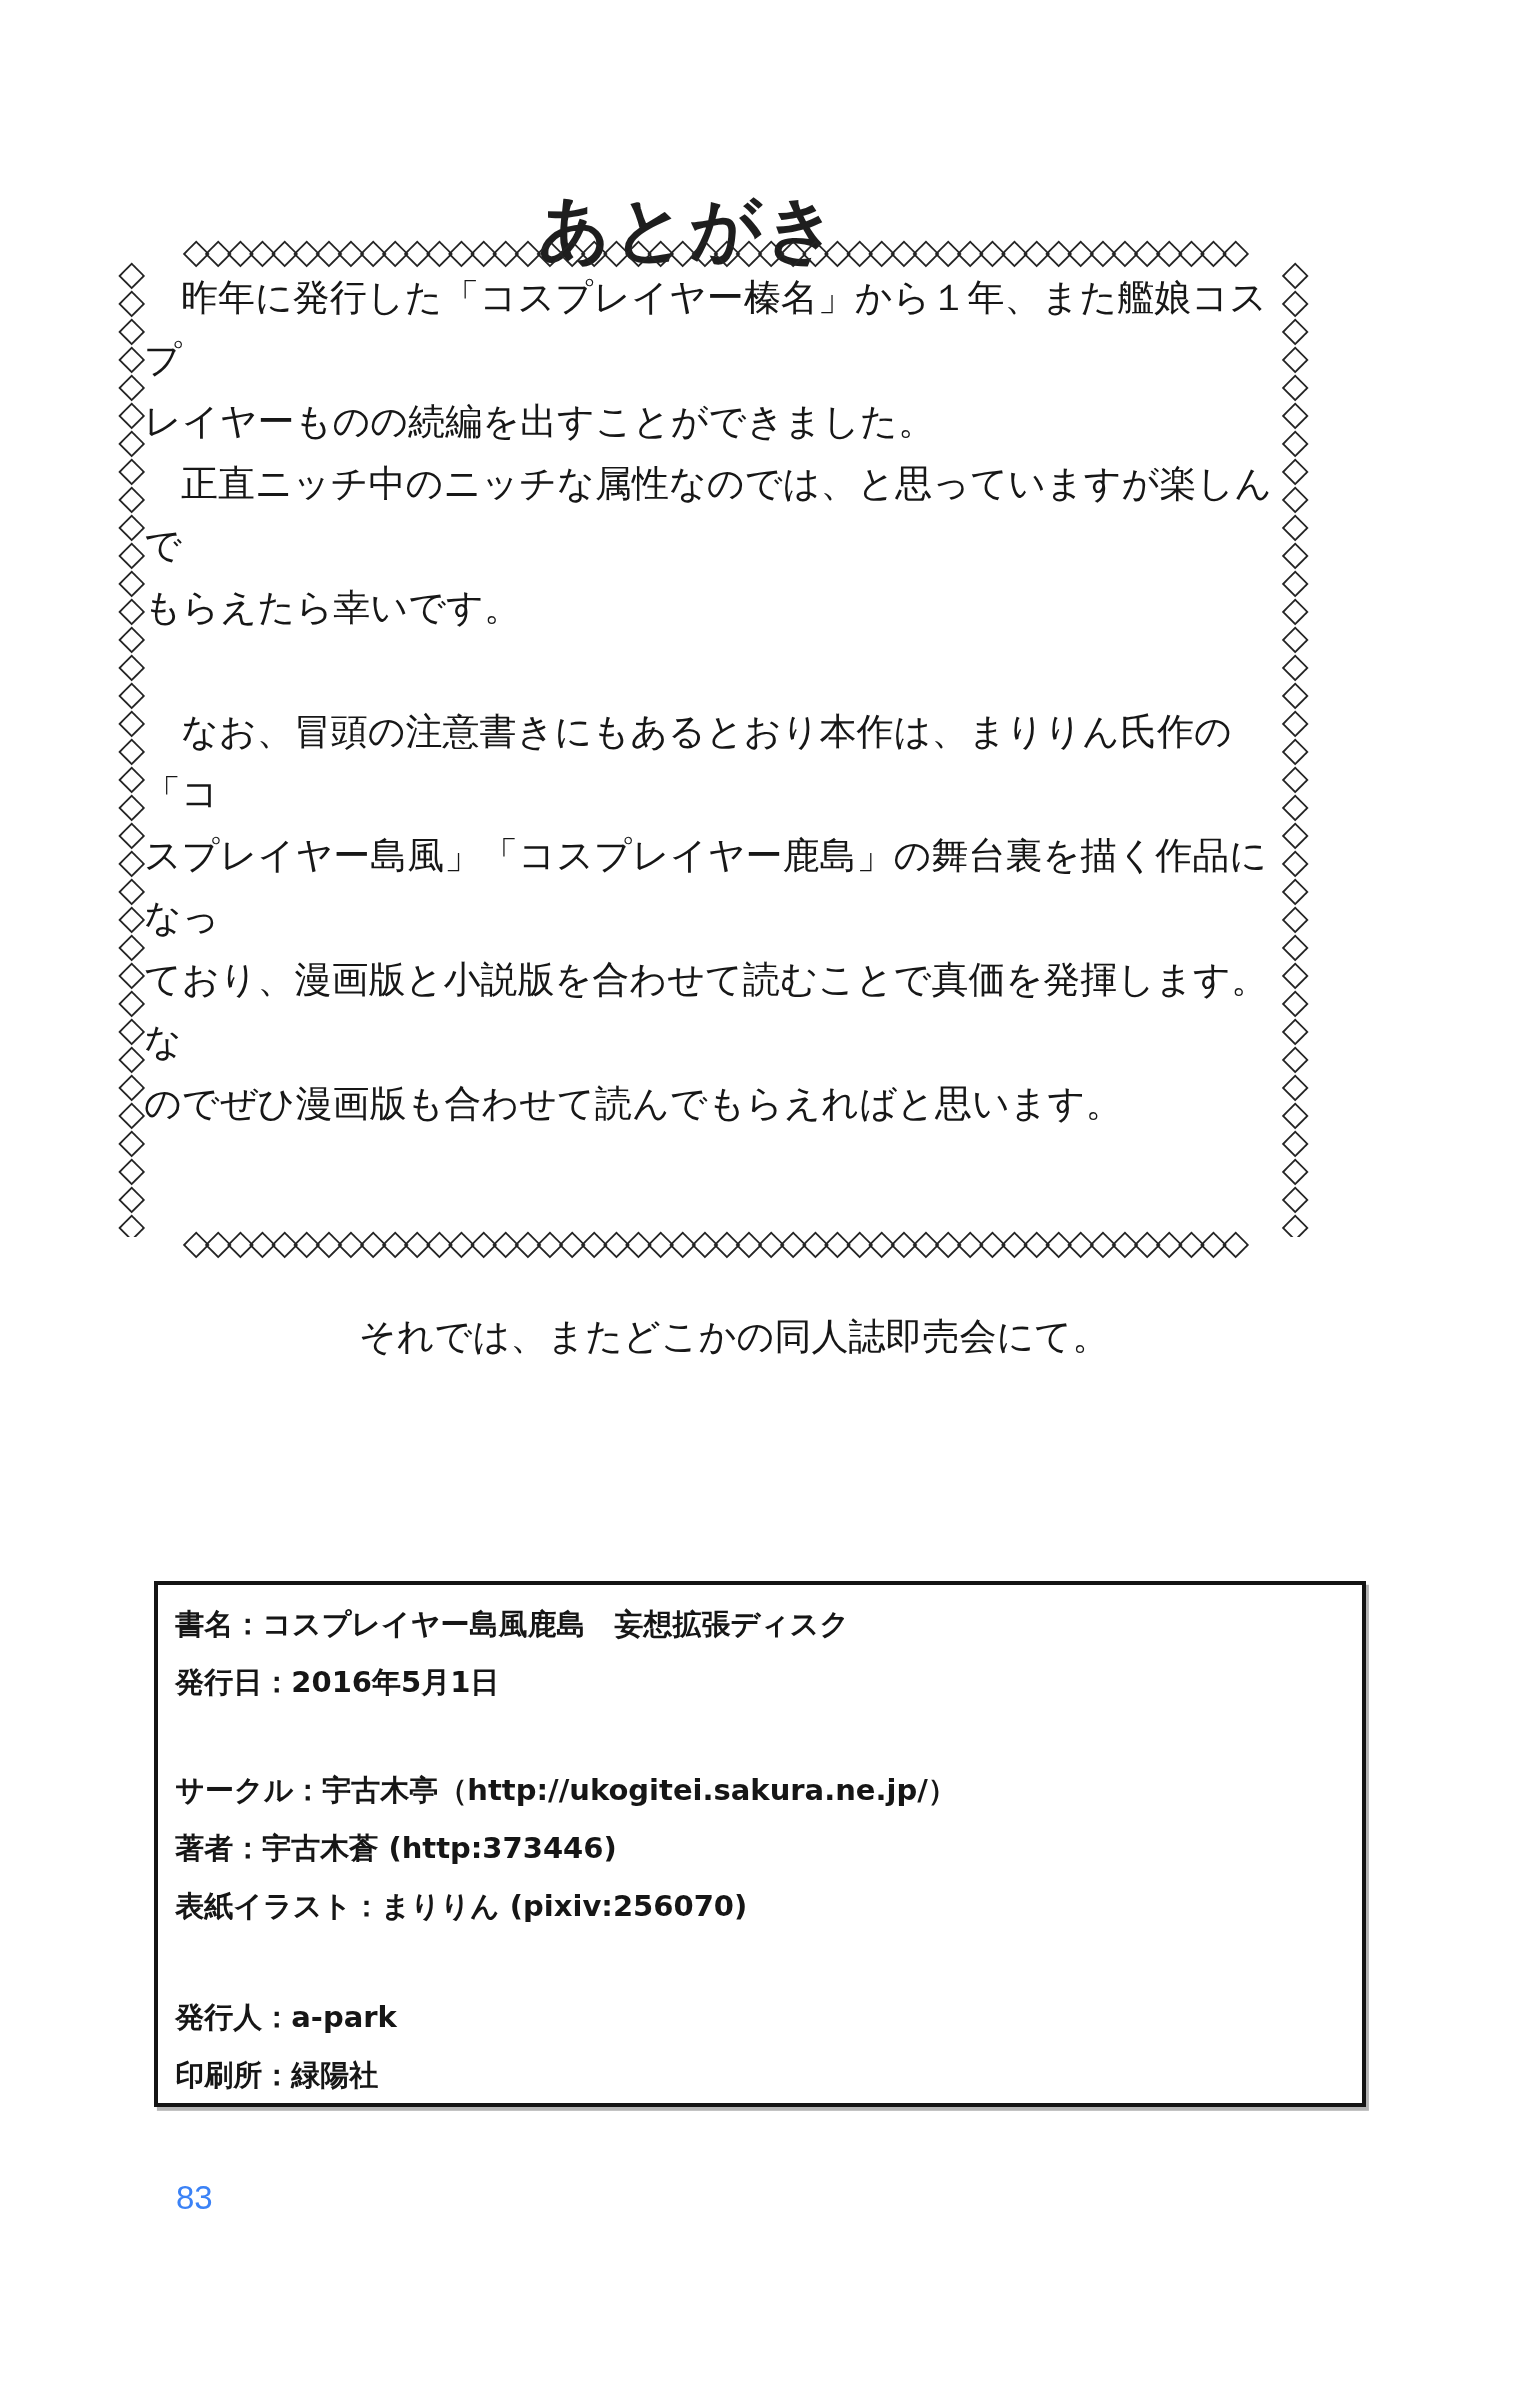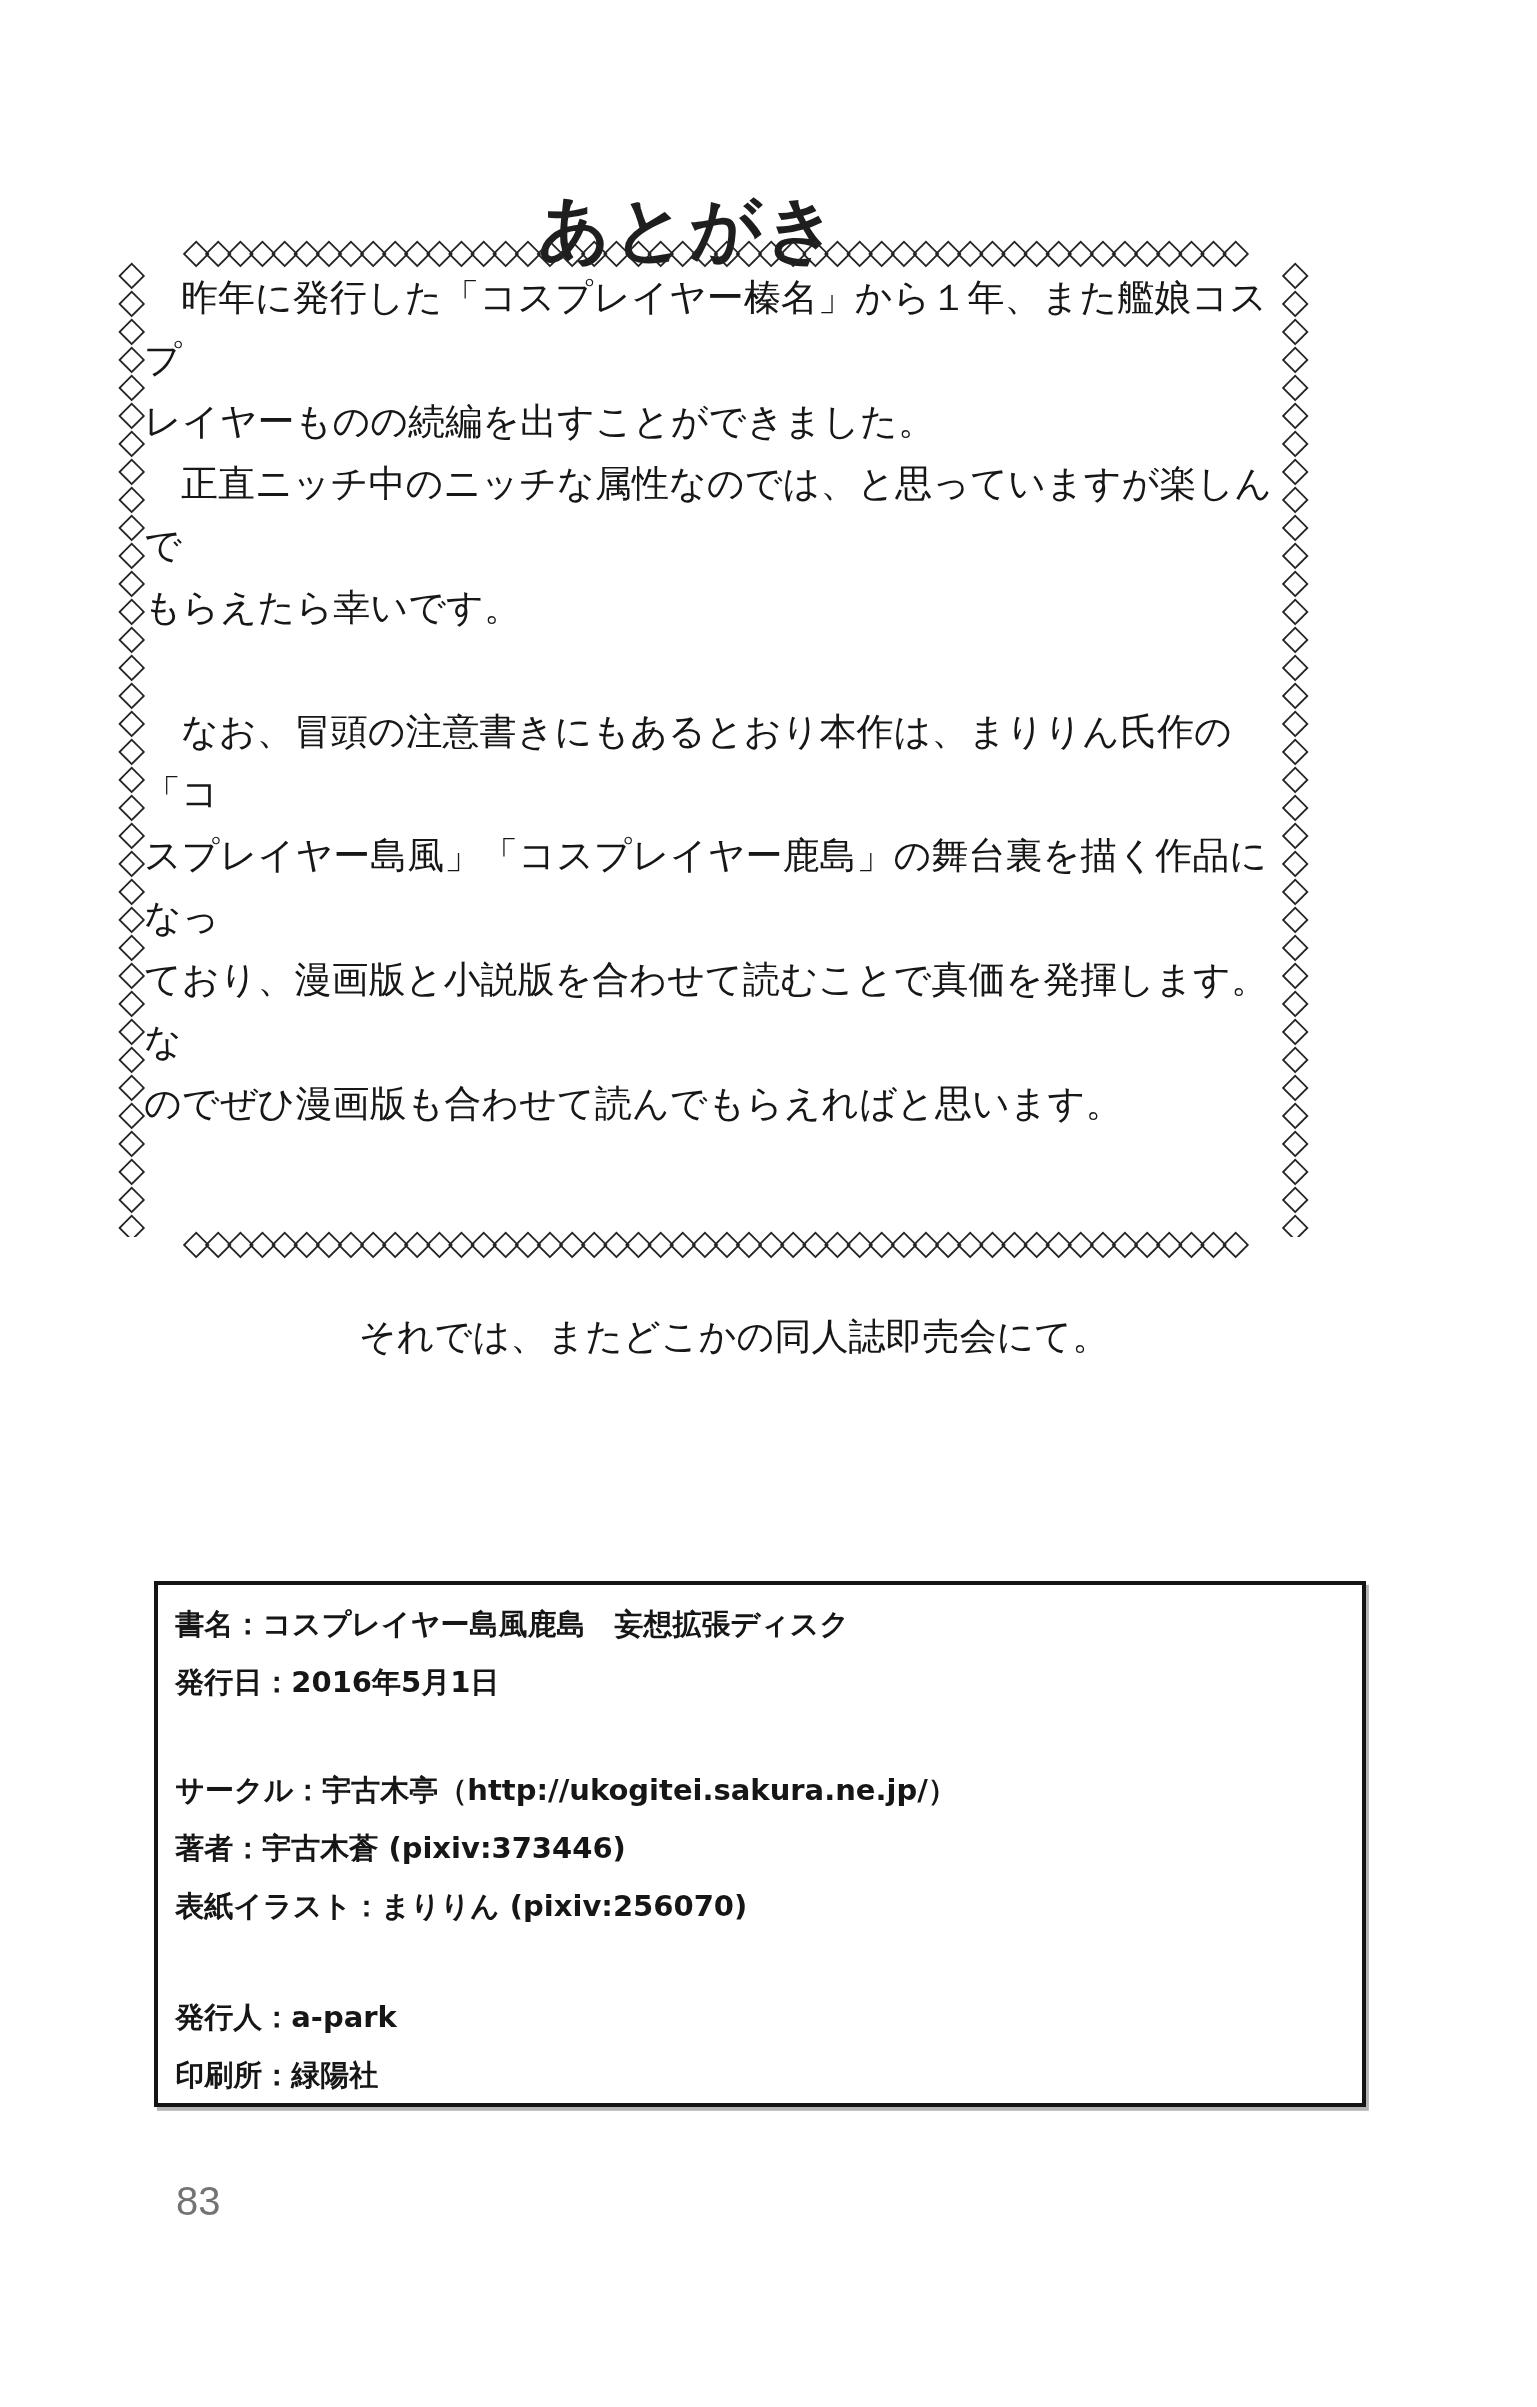--- a/index.html
+++ b/index.html
@@ -109,22 +109,22 @@
   }
   .colophon-group.g2 { margin-top: 50px; }
   .colophon-group.g3 { margin-top: 53px; }
 
   
   .page-number {
     position: absolute;
     left: 176px;
     top: 2179px;
     font-family: "Liberation Sans", sans-serif;
-    font-size: 40px;
-    color: #737373;
+    font-size: 33px;
+    color: #3b82f6;
   }
 </style>
 </head>
 <body>
 
 <h1 class="page-title">あとがき</h1>
 
 <div class="deco-frame">
   <div class="deco-strip-h deco-top">◇◇◇◇◇◇◇◇◇◇◇◇◇◇◇◇◇◇◇◇◇◇◇◇◇◇◇◇◇◇◇◇◇◇◇◇◇◇◇◇◇◇◇◇◇◇◇◇</div>
   <div class="deco-strip-h deco-bottom">◇◇◇◇◇◇◇◇◇◇◇◇◇◇◇◇◇◇◇◇◇◇◇◇◇◇◇◇◇◇◇◇◇◇◇◇◇◇◇◇◇◇◇◇◇◇◇◇</div>
@@ -209,20 +209,20 @@
 スプレイヤー島風」「コスプレイヤー鹿島」の舞台裏を描く作品になっ
 ており、漫画版と小説版を合わせて読むことで真価を発揮します。な
 のでぜひ漫画版も合わせて読んでもらえればと思います。</p>
   <p class="gap-big">　それでは、またどこかの同人誌即売会にて。</p>
 </div>
 
 <div class="colophon">
   <p class="colophon-group g1">書名：コスプレイヤー島風鹿島　妄想拡張ディスク
 発行日：2016年5月1日</p>
   <p class="colophon-group g2">サークル：宇古木亭（http://ukogitei.sakura.ne.jp/）
-著者：宇古木蒼 (pixiv:373446)
+著者：宇古木蒼 (http:373446)
 表紙イラスト：まりりん (pixiv:256070)</p>
   <p class="colophon-group g3">発行人：a-park
 印刷所：緑陽社</p>
 </div>
 
 <div class="page-number">83</div>
 
 
 </body></html>

